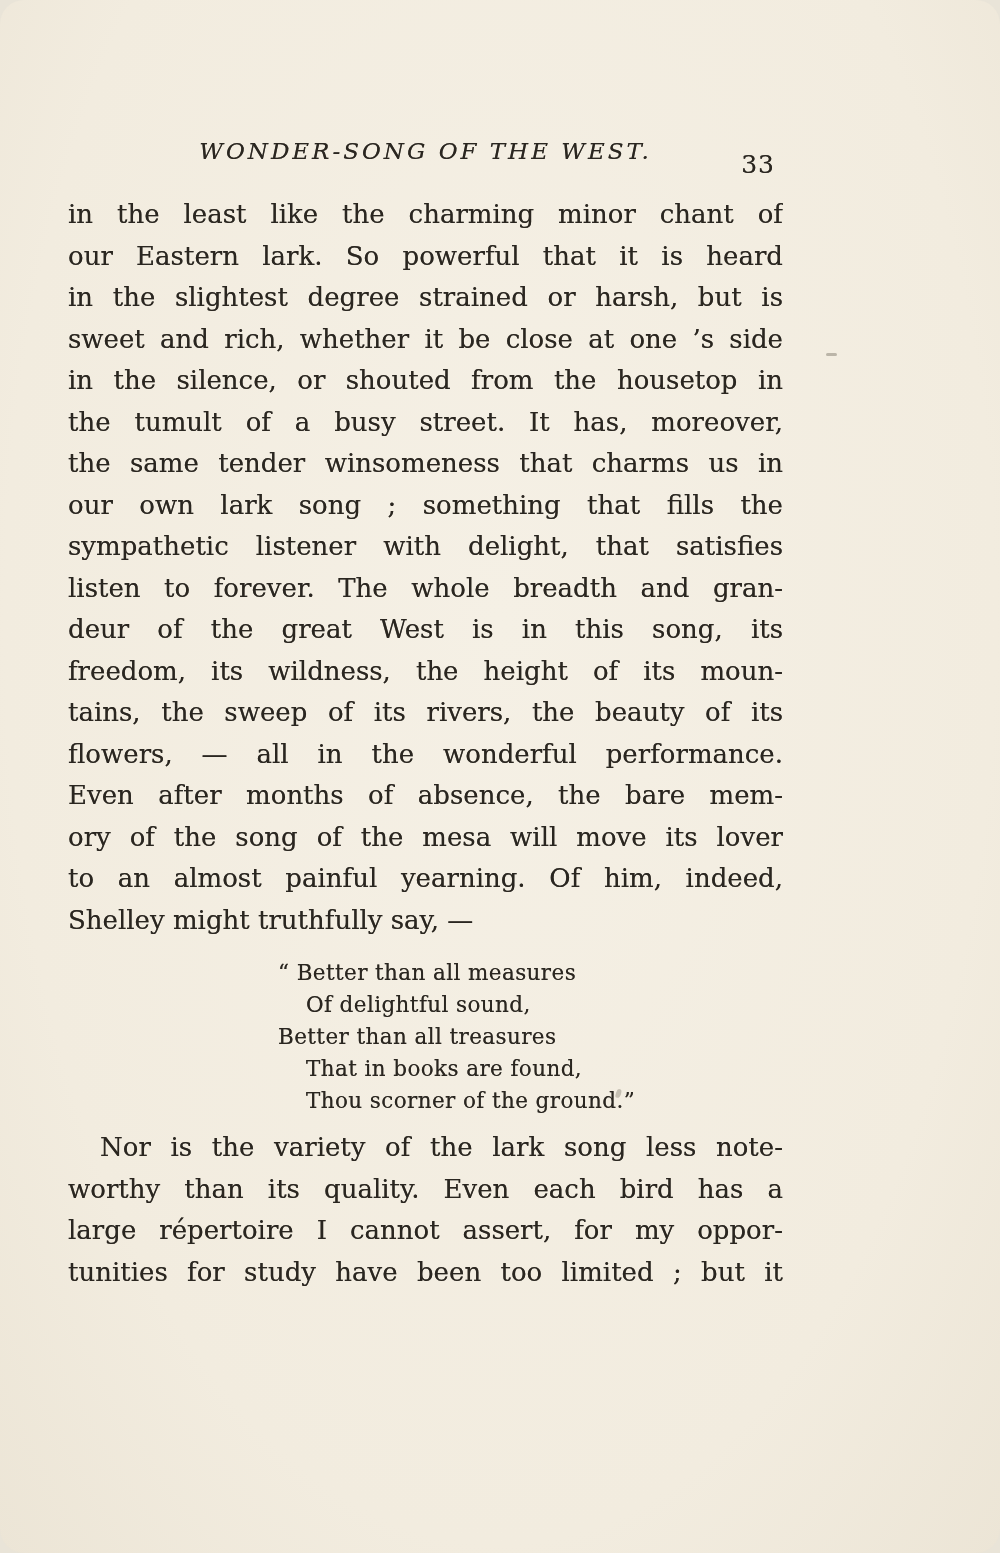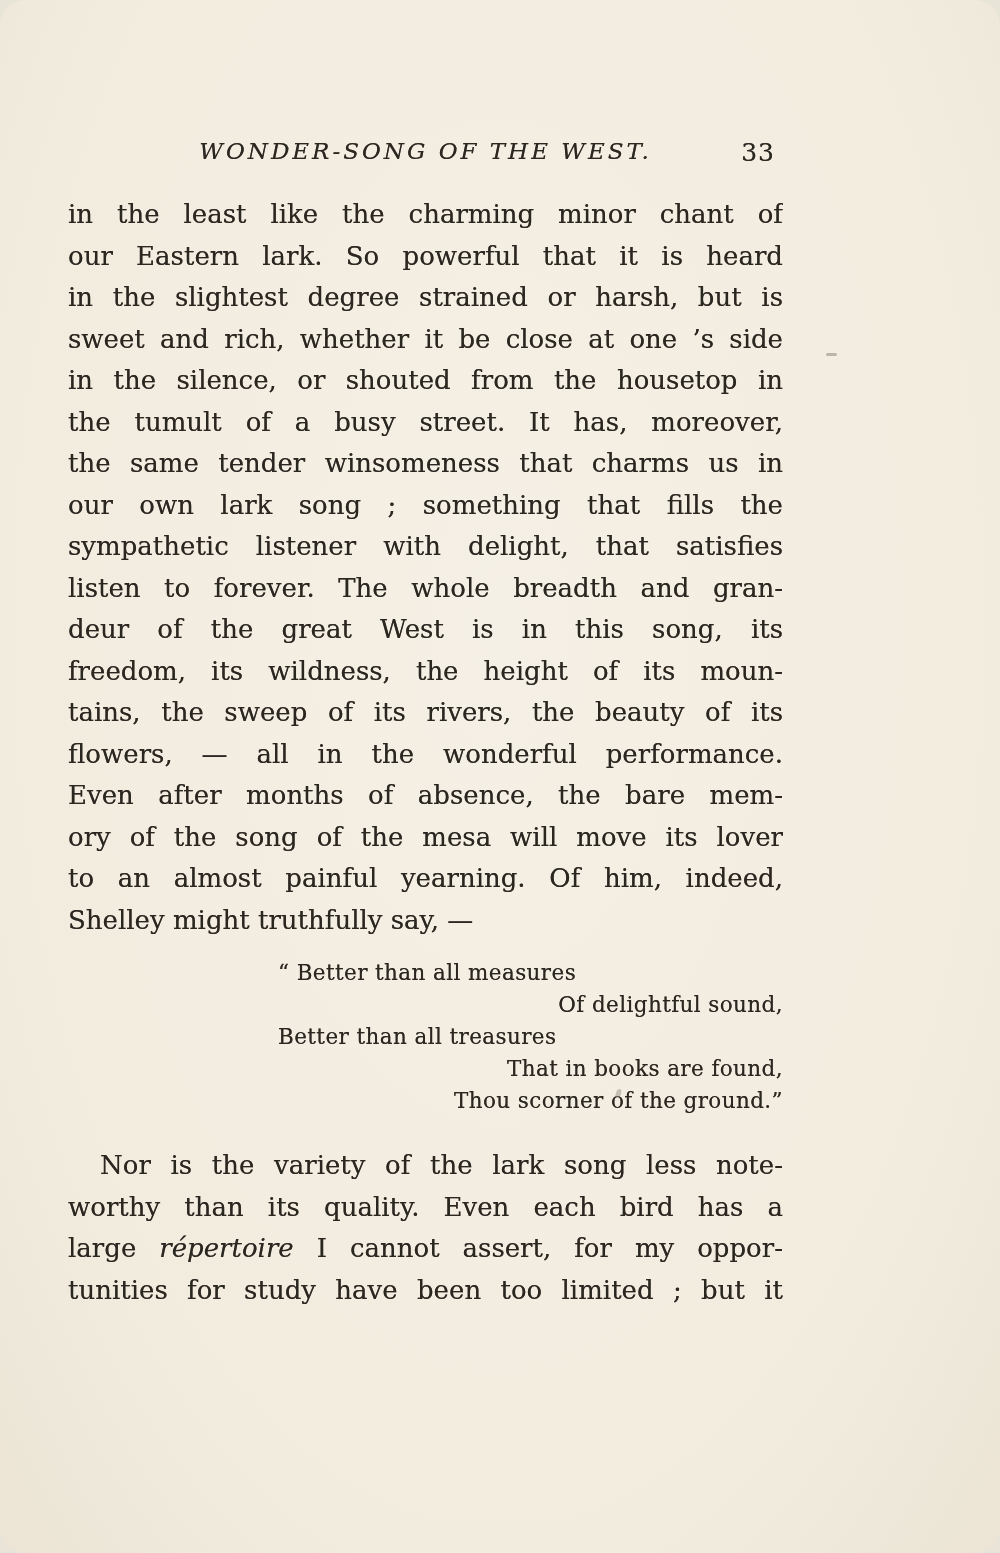--- a/index.html
+++ b/index.html
@@ -29,21 +29,21 @@
   }
   .running-title {
     font-style: italic;
     font-size: 23px;
     letter-spacing: 3px;
     white-space: nowrap;
   }
   .page-number {
     position: absolute;
     right: 8px;
-    top: 0;
+    top: 12px;
     font-size: 25px;
     letter-spacing: 1px;
   }
   .content {
     margin: 22px 217px 0 68px; 
   }
   .block.paragraph .line {
     font-size: 26px;
     line-height: 41.5px;
     height: 41.5px;
@@ -57,33 +57,33 @@
   
   .block.paragraph .line.justify::after {
     content: "";
     display: inline-block;
     width: 100%;
     height: 0;
   }
   .line.first-indent { text-indent: 32px; }
   .block.poem {
     margin-top: 16px;
-    margin-bottom: 28px;
+    margin-bottom: 10px;
     margin-left: 210px;
   }
   .block.poem .line {
     font-size: 21.5px;
     line-height: 32px;
     height: 32px;
     overflow: hidden;
     text-align: left;
     letter-spacing: 0.4px;
   }
-  .block.poem .line.indent-1 { margin-left: 28px; text-align: right; }
-  .italic { font-style: italic; }
+  .block.poem .line.indent-1 { margin-left: 28px; }
+  .italic { }
   .artifact {
     position: absolute;
     background: #8d877a;
     opacity: 0.55;
   }
   .artifact-dash {
     left: 826px;
     top: 353px;
     width: 11px;
     height: 3px;

